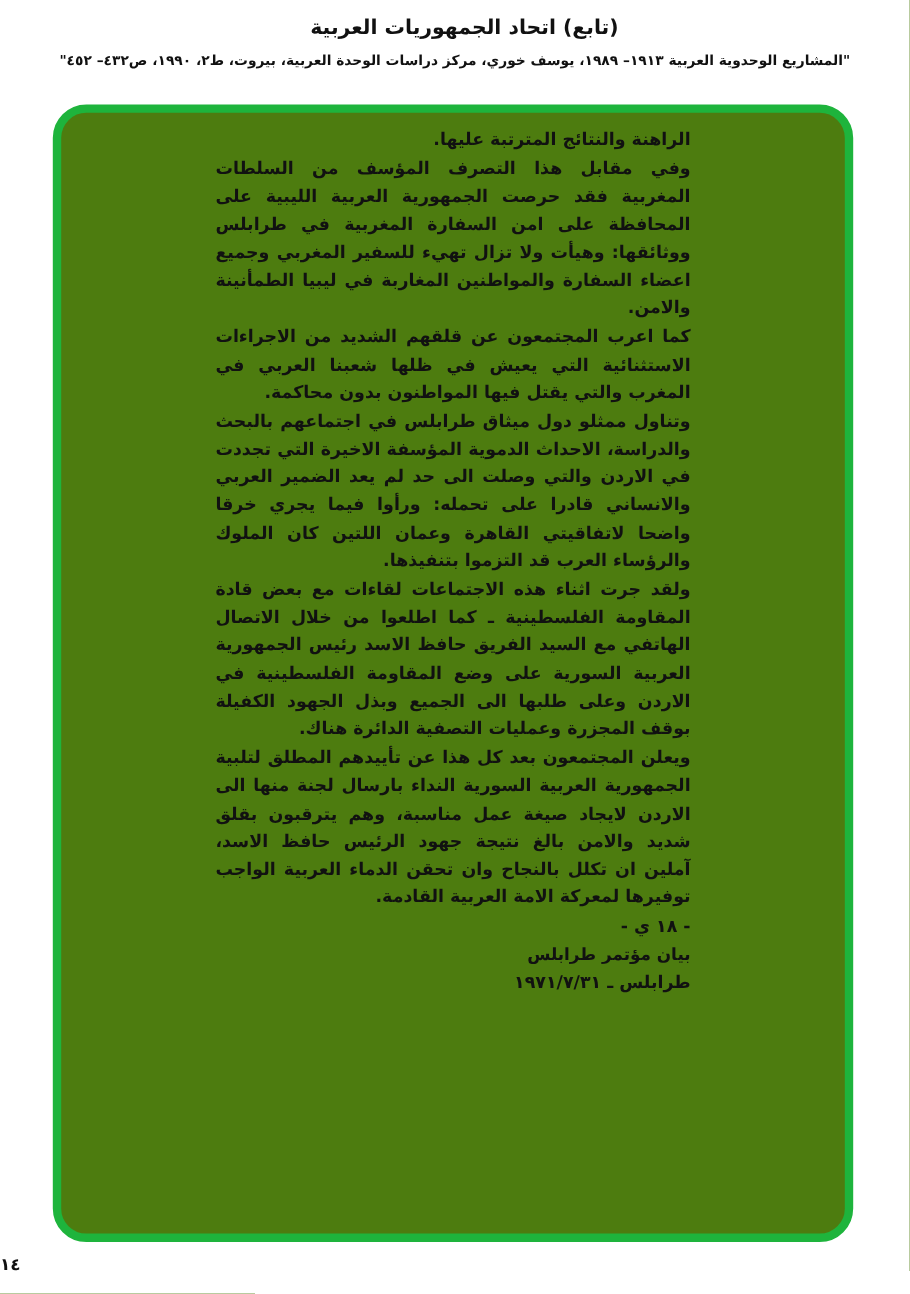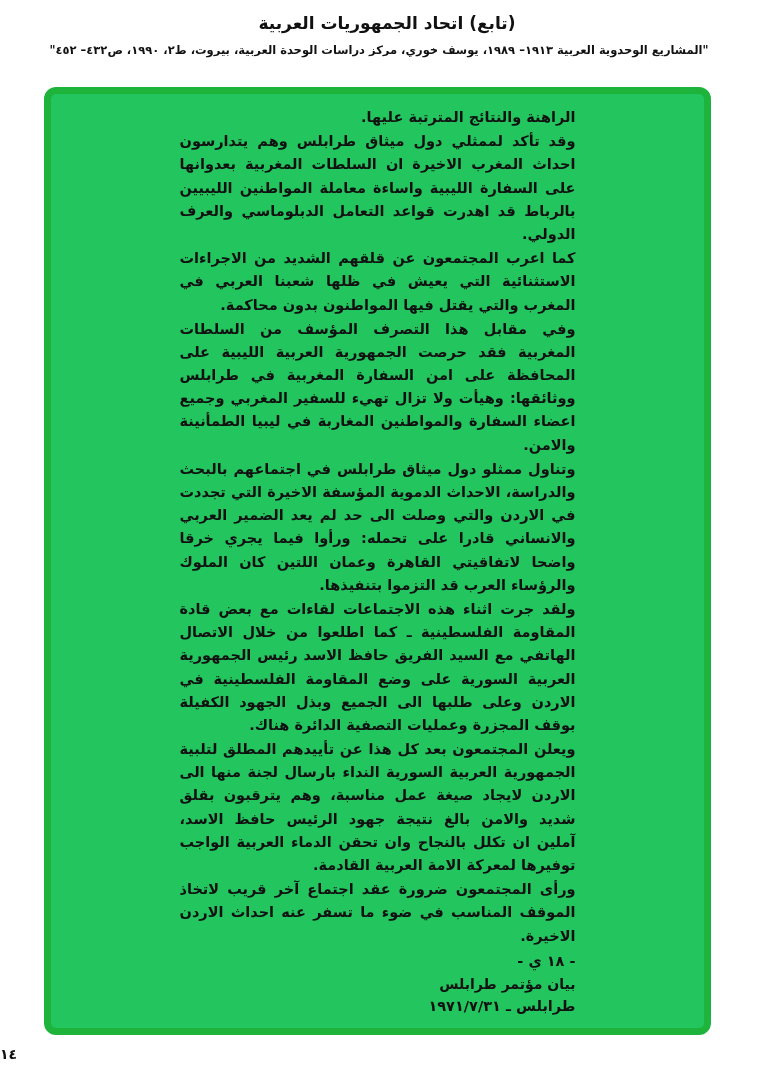--- a/index.html
+++ b/index.html
@@ -27,24 +27,24 @@
     font-size:11.5px;
     font-weight:700;
     margin-top:7px;
     letter-spacing:0;
   }
   .content-frame{
     position:absolute;
     left:44px; top:87px;
     width:667px; height:948px;
     border:7px solid #1eb43c;
-    border-radius:12px;
+    border-radius:28px;
     box-sizing:border-box;
     overflow:hidden;
-    background:#22c55e;
+    background:#4d7c0f;
   }
   .text-column{
     direction:rtl;
     width:396px;
     margin:12px auto 0 auto;
     font-size:14.5px;
     font-weight:600;
     line-height:1.6;
     text-align:justify;
   }
@@ -70,27 +70,25 @@
 <header class="page-header">
   <div class="page-title">(تابع) اتحاد الجمهوريات العربية</div>
   <div class="page-citation">"المشاريع الوحدوية العربية ١٩١٣– ١٩٨٩، يوسف خوري، مركز دراسات الوحدة العربية، بيروت، ط٢، ١٩٩٠، ص٤٣٢– ٤٥٢"</div>
 </header>
 
 <section class="content-frame">
   <div class="text-column">
 
     <p class="para continuation">الراهنة والنتائج المترتبة عليها.</p>
 
-    <p class="para">وقد تأكد لممثلي دول ميثاق طرابلس وهم يتدارسون احداث المغرب الاخيرة ان السلطات المغربية بعدوانها على السفارة الليبية واساءة معاملة المواطنين الليبيين بالرباط قد اهدرت قواعد التعامل الدبلوماسي والعرف الدولي.</p>
+    <p class="para">وفي مقابل هذا التصرف المؤسف من السلطات المغربية فقد حرصت الجمهورية العربية الليبية على المحافظة على امن السفارة المغربية في طرابلس ووثائقها: وهيأت ولا تزال تهيء للسفير المغربي وجميع اعضاء السفارة والمواطنين المغاربة في ليبيا الطمأنينة والامن.</p>
     <p class="para">كما اعرب المجتمعون عن قلقهم الشديد من الاجراءات الاستثنائية التي يعيش في ظلها شعبنا العربي في المغرب والتي يقتل فيها المواطنون بدون محاكمة.</p>
-    <p class="para">وفي مقابل هذا التصرف المؤسف من السلطات المغربية فقد حرصت الجمهورية العربية الليبية على المحافظة على امن السفارة المغربية في طرابلس ووثائقها: وهيأت ولا تزال تهيء للسفير المغربي وجميع اعضاء السفارة والمواطنين المغاربة في ليبيا الطمأنينة والامن.</p>
     <p class="para">وتناول ممثلو دول ميثاق طرابلس في اجتماعهم بالبحث والدراسة، الاحداث الدموية المؤسفة الاخيرة التي تجددت في الاردن والتي وصلت الى حد لم يعد الضمير العربي والانساني قادرا على تحمله: ورأوا فيما يجري خرقا واضحا لاتفاقيتي القاهرة وعمان اللتين كان الملوك والرؤساء العرب قد التزموا بتنفيذها.</p>
     <p class="para">ولقد جرت اثناء هذه الاجتماعات لقاءات مع بعض قادة المقاومة الفلسطينية ـ كما اطلعوا من خلال الاتصال الهاتفي مع السيد الفريق حافظ الاسد رئيس الجمهورية العربية السورية على وضع المقاومة الفلسطينية في الاردن وعلى طلبها الى الجميع وبذل الجهود الكفيلة بوقف المجزرة وعمليات التصفية الدائرة هناك.</p>
     <p class="para">ويعلن المجتمعون بعد كل هذا عن تأييدهم المطلق لتلبية الجمهورية العربية السورية النداء بارسال لجنة منها الى الاردن لايجاد صيغة عمل مناسبة، وهم يترقبون بقلق شديد والامن بالغ نتيجة جهود الرئيس حافظ الاسد، آملين ان تكلل بالنجاح وان تحقن الدماء العربية الواجب توفيرها لمعركة الامة العربية القادمة.</p>
-    <p class="para">ورأى المجتمعون ضرورة عقد اجتماع آخر قريب لاتخاذ الموقف المناسب في ضوء ما تسفر عنه احداث الاردن الاخيرة.</p>
 
     <div class="center-line section-marker">- ١٨ ي -</div>
 
     <div class="center-line statement-title">بيان مؤتمر طرابلس</div>
     <div class="center-line statement-dateline">طرابلس ـ ١٩٧١/٧/٣١</div>
 
   </div>
 </section>
 
 <footer class="page-number">١٤</footer>

